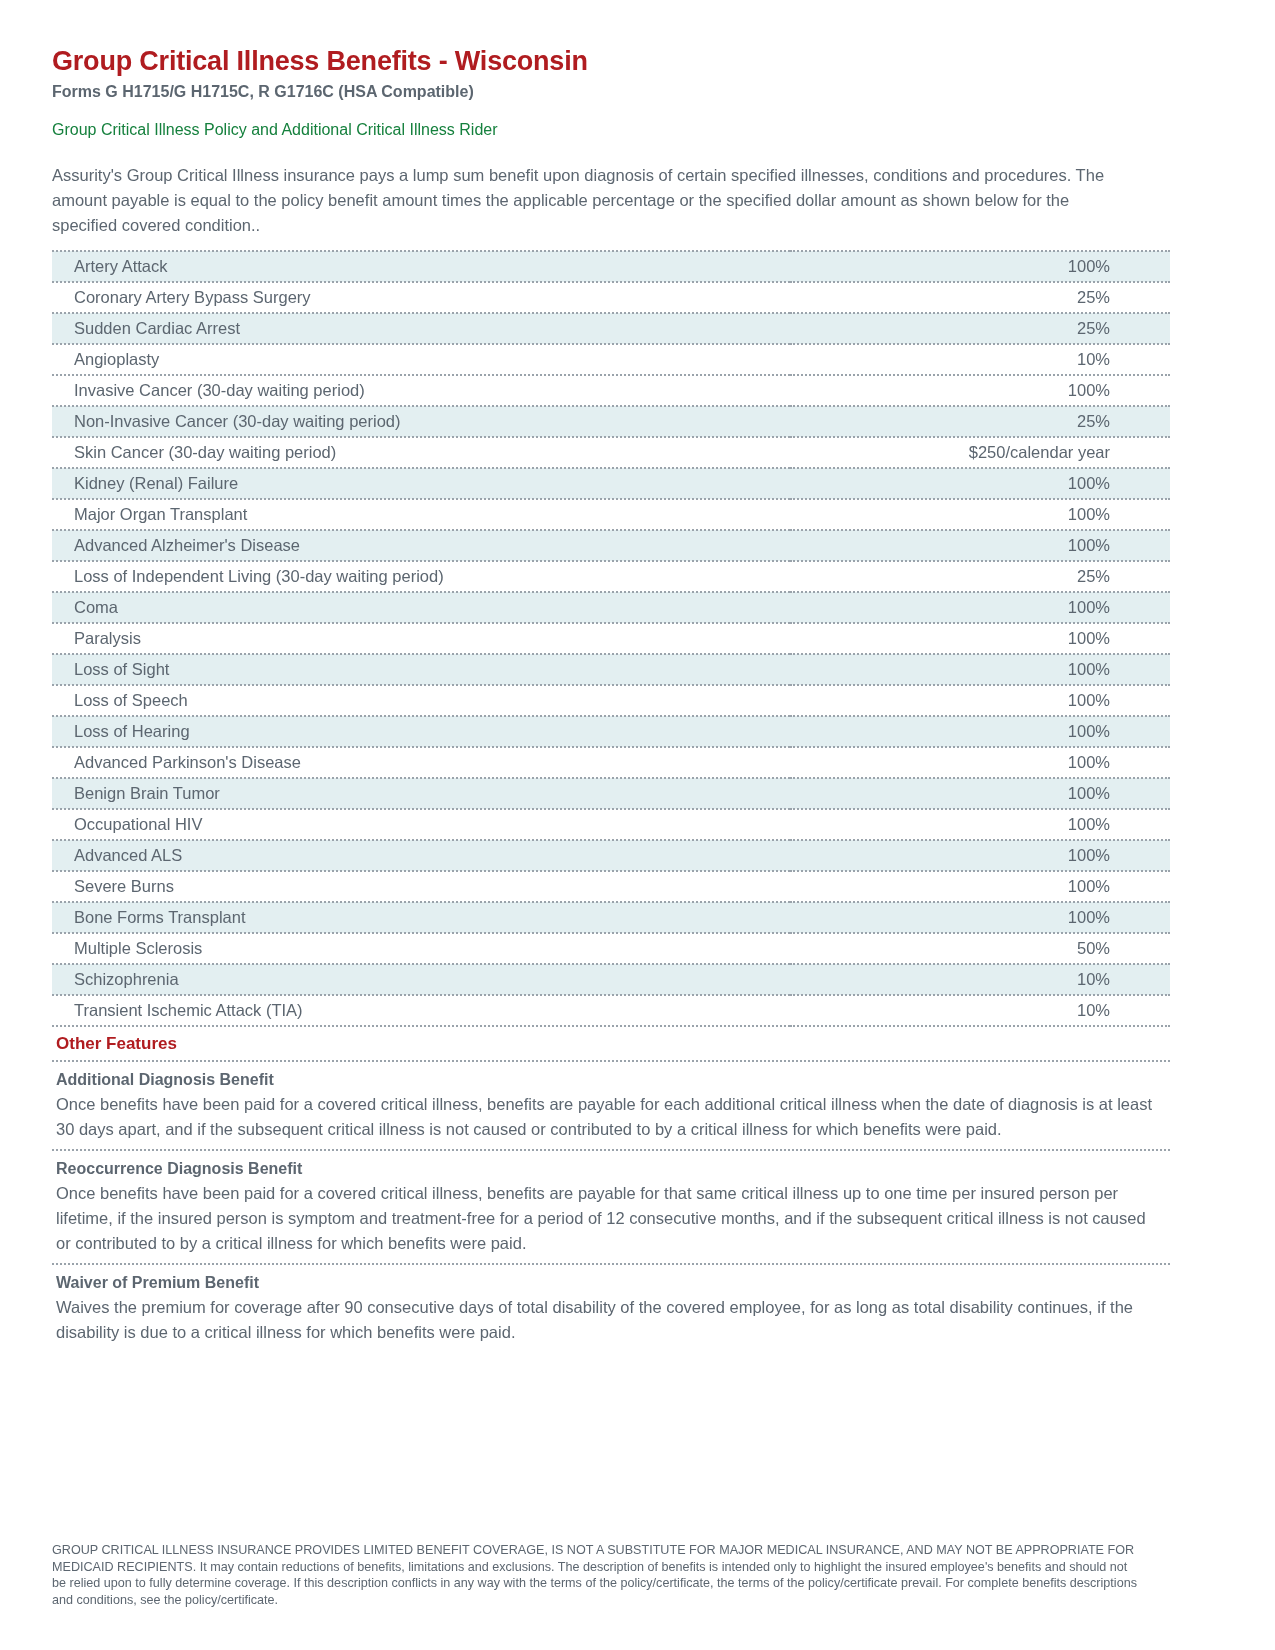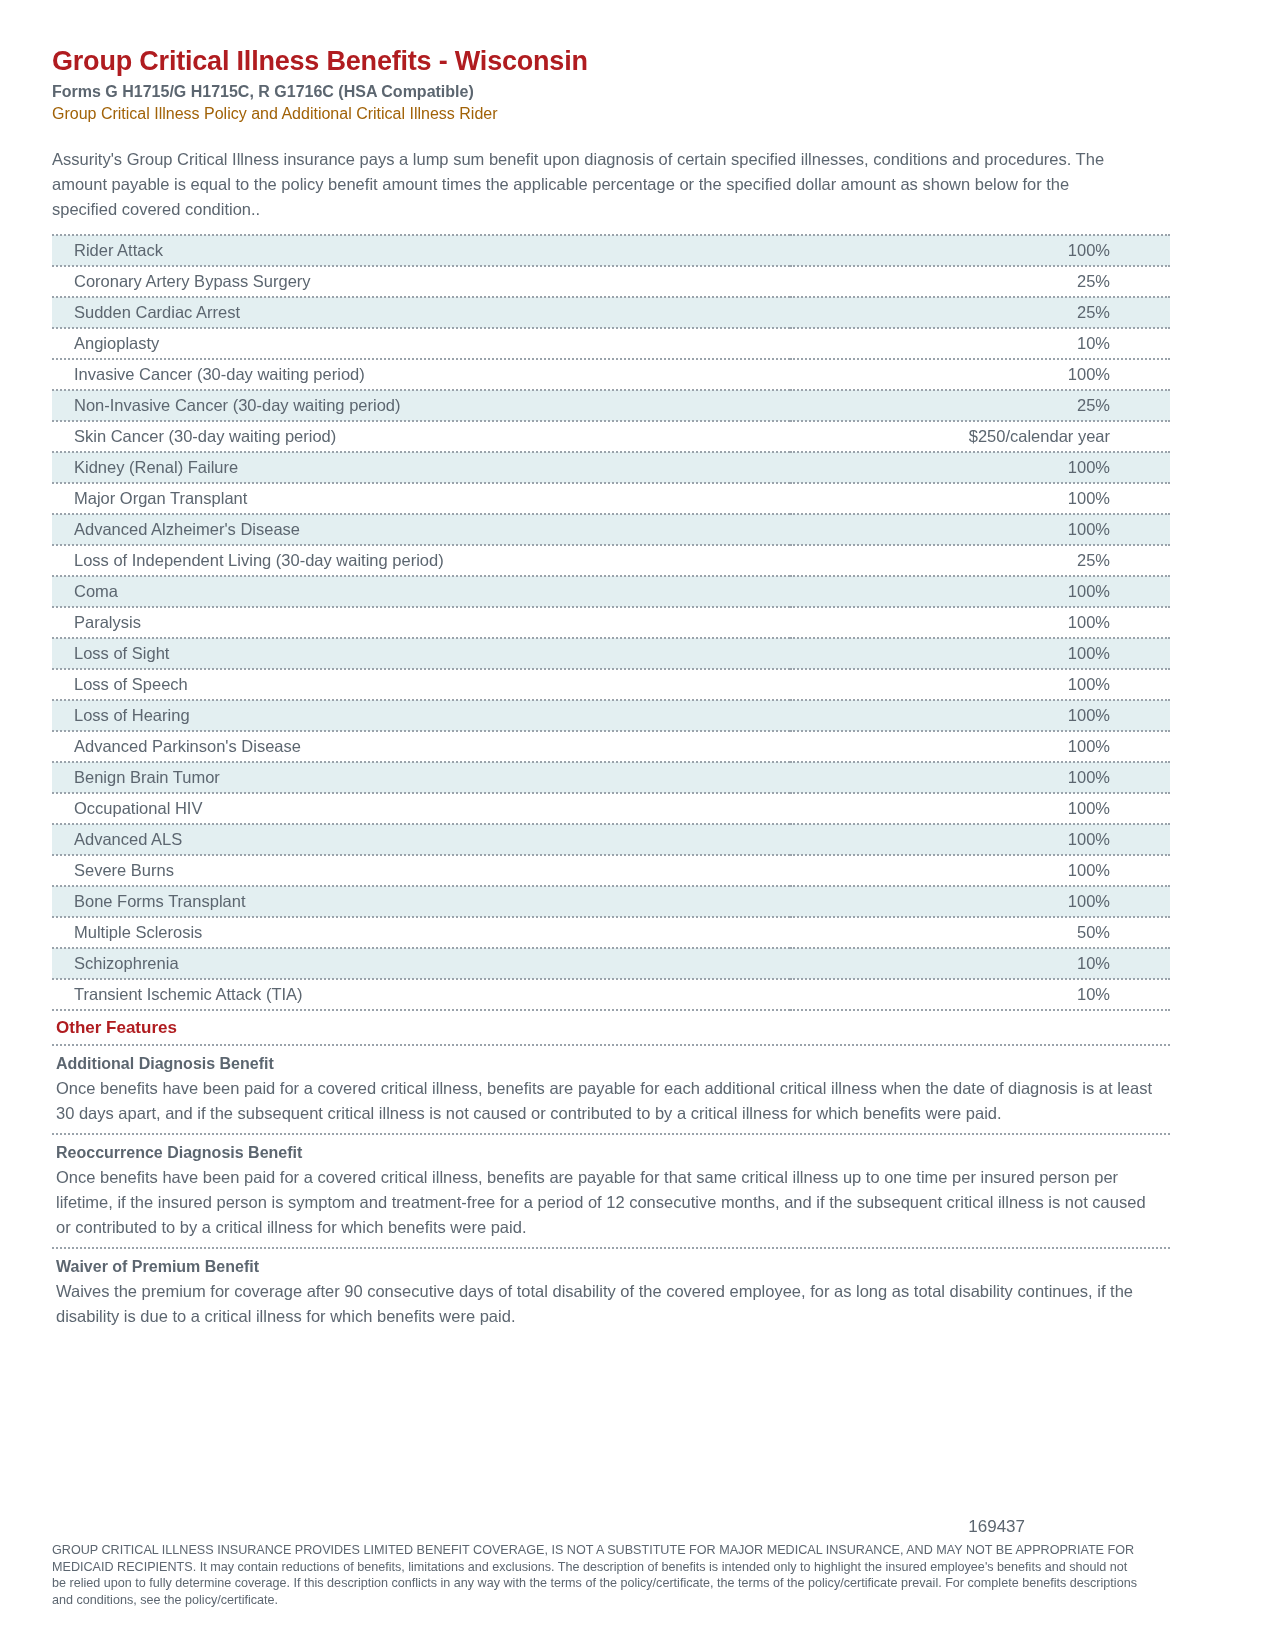--- a/index.html
+++ b/index.html
@@ -24,23 +24,24 @@
     font-weight: bold;
     letter-spacing: -0.2px;
     line-height: 34px;
     margin-bottom: 3px;
   }
   .doc-forms {
     color: #5c6670;
     font-size: 16px;
     font-weight: bold;
     line-height: 22px;
+    margin-bottom: 16px;
   }
   .doc-subhead {
-    color: #a16207;
+    color: #15803d;
     font-size: 16px;
     font-weight: normal;
     line-height: 22px;
     margin-bottom: 22px;
   }
   .intro {
     color: #5c6670;
     font-size: 16.5px;
     line-height: 25px;
     width: 1075px;
@@ -122,21 +123,21 @@
 <div class="page">
 
   <h1 class="doc-title">Group Critical Illness Benefits - Wisconsin</h1>
   <div class="doc-forms">Forms G H1715/G H1715C, R G1716C (HSA Compatible)</div>
   <div class="doc-subhead">Group Critical Illness Policy and Additional Critical Illness Rider</div>
   <p class="intro">Assurity's Group Critical Illness insurance pays  a lump sum benefit upon diagnosis of certain specified illnesses, conditions and procedures. The amount payable is equal to the policy benefit amount times the applicable percentage or the specified dollar amount as shown below for the specified covered condition..</p>
 
   <table class="benefits">
     <tbody>
         <tr class="shaded">
-          <td class="cond">Rider Attack</td>
+          <td class="cond">Artery Attack</td>
           <td class="pct">100%</td>
         </tr>
         <tr>
           <td class="cond">Coronary Artery Bypass Surgery</td>
           <td class="pct">25%</td>
         </tr>
         <tr class="shaded">
           <td class="cond">Sudden Cardiac Arrest</td>
           <td class="pct">25%</td>
         </tr>
@@ -245,17 +246,16 @@
         <p>Once benefits have been paid for a covered critical illness, benefits are payable for that same critical illness up to one time per insured person per lifetime, if the insured person is symptom and treatment-free for a period of 12 consecutive months, and if the subsequent critical illness is not caused or contributed to by a critical illness for which benefits were paid.</p>
       </div>
       <div class="rule-dotted"></div>
       <div class="feature">
         <h3>Waiver of Premium Benefit</h3>
         <p>Waives the premium for coverage after 90 consecutive days of total disability of the covered employee, for as long as total disability continues, if the disability is due to a critical illness for which benefits were paid.</p>
       </div>
     </div>
 
   <div class="footer">
-    <div class="doc-number">169437</div>
     <div class="disclaimer">GROUP CRITICAL ILLNESS INSURANCE PROVIDES LIMITED BENEFIT COVERAGE, IS NOT A SUBSTITUTE FOR MAJOR MEDICAL INSURANCE, AND MAY NOT BE APPROPRIATE FOR MEDICAID RECIPIENTS. It may contain reductions of benefits, limitations and exclusions. The description of benefits is intended only to highlight the insured employee's benefits and should not be relied upon to fully determine coverage. If this description conflicts in any way with the terms of the policy/certificate, the terms of the policy/certificate prevail. For complete benefits descriptions and conditions, see the policy/certificate.</div>
   </div>
 
 </div>
 
 </body></html>

